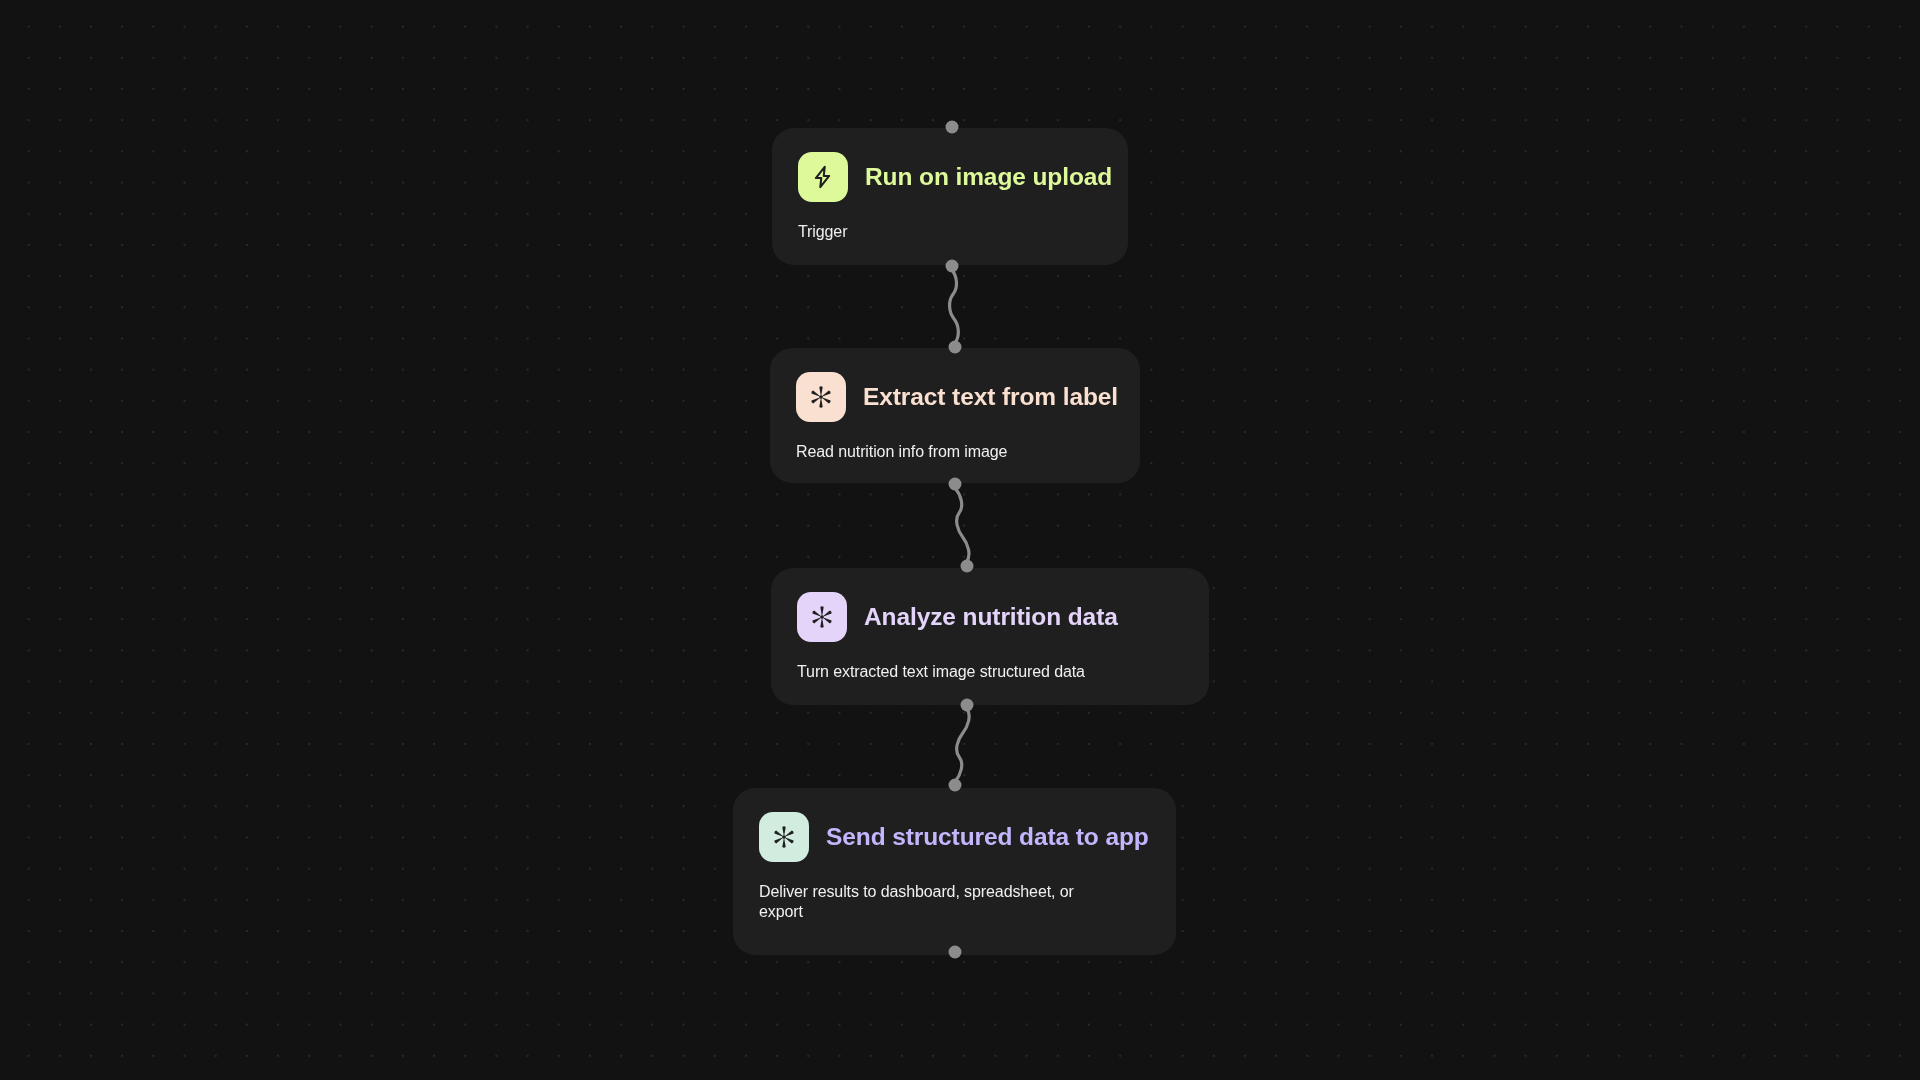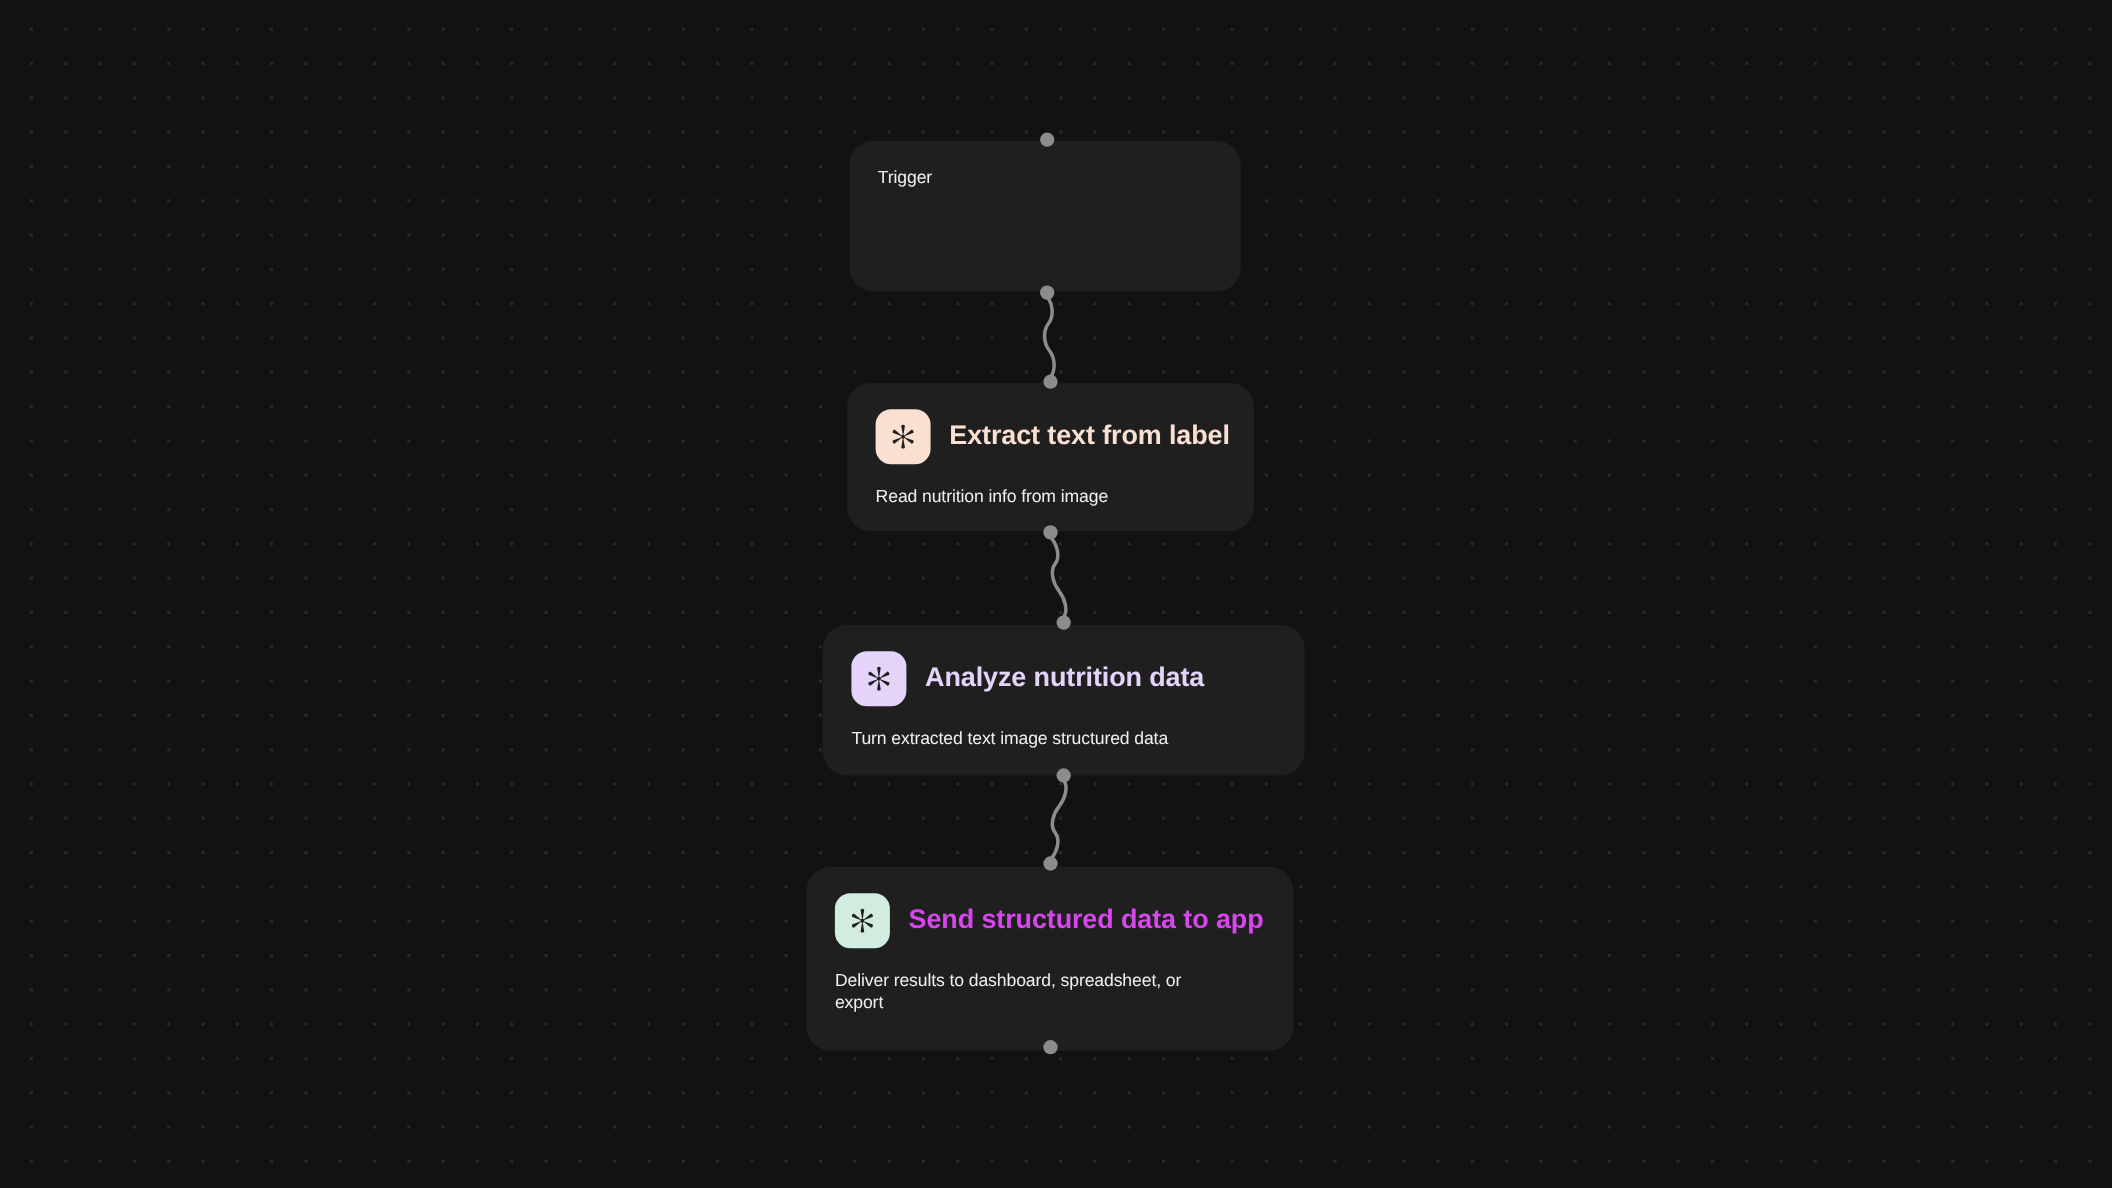--- a/index.html
+++ b/index.html
@@ -91,40 +91,48 @@
       </svg>
       <svg class="link" width="60" height="94" style="left: 931px; top: 478px;">
         <path d="M 24 10 C 29.785365853658536 16.78333333333333, 33.395121951219515 27.883333333333333, 28.195121951219512 34.666666666666664 C 22.995121951219513 41.45, 26.60487804878049 52.55, 31.804878048780488 59.33333333333333 C 37.00487804878049 66.11666666666666, 40.614634146341466 77.21666666666665, 35.41463414634146 84" stroke="#8c8c8c"></path>
       </svg>
       <svg class="link" width="60" height="92" style="left: 931px; top: 699px;">
         <path d="M 36 10 C 40.6 16.6, 37 27.4, 31.8 34 C 26.6 40.6, 23 51.4, 28.2 58 C 33.4 64.6, 29.8 75.4, 24.6 82" stroke="#8c8c8c"></path>
       </svg>
     </div>
   <div id="nodes-layer">
       <div class="node" style="left: 772px; top: 128px; width: 356px; height: 137px; background: rgb(31, 31, 31);">
+        <div class="node-head">
+          <div class="node-icon" style="background: rgb(221, 249, 154);">
+            <svg width="26" height="26" viewBox="0 0 24 24" aria-hidden="true">
+              <path d="M13.6 2.6 5.4 13.0h5.0l-0.9 8.4 8.2-10.4h-5.0z" fill="none" stroke="#1f1f1f" stroke-width="1.9" stroke-linejoin="round" stroke-linecap="round"></path>
+            </svg>
+          </div>
+          <div class="node-title" style="color: rgb(221, 249, 154);">Run on image upload</div>
+        </div>
         <div class="node-desc nowrap">Trigger</div>
       </div>
       <div class="node" style="left: 770px; top: 348px; width: 370px; height: 135px; background: rgb(31, 31, 31);">
         <div class="node-head">
           <div class="node-icon" style="background: rgb(250, 224, 208);">
             <svg width="28" height="28" viewBox="0 0 24 24" aria-hidden="true">
               <path d="M12 12 L10.55 3.4 Q12 2.1 13.45 3.4 Z" fill="#1f1f1f" transform="rotate(0 12 12)"></path>
               <path d="M12 12 L10.55 3.4 Q12 2.1 13.45 3.4 Z" fill="#1f1f1f" transform="rotate(60 12 12)"></path>
               <path d="M12 12 L10.55 3.4 Q12 2.1 13.45 3.4 Z" fill="#1f1f1f" transform="rotate(120 12 12)"></path>
               <path d="M12 12 L10.55 3.4 Q12 2.1 13.45 3.4 Z" fill="#1f1f1f" transform="rotate(180 12 12)"></path>
               <path d="M12 12 L10.55 3.4 Q12 2.1 13.45 3.4 Z" fill="#1f1f1f" transform="rotate(240 12 12)"></path>
               <path d="M12 12 L10.55 3.4 Q12 2.1 13.45 3.4 Z" fill="#1f1f1f" transform="rotate(300 12 12)"></path>
               <circle cx="12" cy="12" r="1.5" fill="#1f1f1f"></circle>
             </svg>
           </div>
           <div class="node-title" style="color: rgb(250, 224, 208);">Extract text from label</div>
         </div>
         <div class="node-desc nowrap">Read nutrition info from image</div>
       </div>
-      <div class="node" style="left: 748px; top: 568px; width: 438px; height: 137px; background: rgb(31, 31, 31);">
+      <div class="node" style="left: 771px; top: 568px; width: 438px; height: 137px; background: rgb(31, 31, 31);">
         <div class="node-head">
           <div class="node-icon" style="background: rgb(229, 212, 250);">
             <svg width="28" height="28" viewBox="0 0 24 24" aria-hidden="true">
               <path d="M12 12 L10.55 3.4 Q12 2.1 13.45 3.4 Z" fill="#1f1f1f" transform="rotate(0 12 12)"></path>
               <path d="M12 12 L10.55 3.4 Q12 2.1 13.45 3.4 Z" fill="#1f1f1f" transform="rotate(60 12 12)"></path>
               <path d="M12 12 L10.55 3.4 Q12 2.1 13.45 3.4 Z" fill="#1f1f1f" transform="rotate(120 12 12)"></path>
               <path d="M12 12 L10.55 3.4 Q12 2.1 13.45 3.4 Z" fill="#1f1f1f" transform="rotate(180 12 12)"></path>
               <path d="M12 12 L10.55 3.4 Q12 2.1 13.45 3.4 Z" fill="#1f1f1f" transform="rotate(240 12 12)"></path>
               <path d="M12 12 L10.55 3.4 Q12 2.1 13.45 3.4 Z" fill="#1f1f1f" transform="rotate(300 12 12)"></path>
               <circle cx="12" cy="12" r="1.5" fill="#1f1f1f"></circle>
@@ -140,21 +148,21 @@
             <svg width="28" height="28" viewBox="0 0 24 24" aria-hidden="true">
               <path d="M12 12 L10.55 3.4 Q12 2.1 13.45 3.4 Z" fill="#1f1f1f" transform="rotate(0 12 12)"></path>
               <path d="M12 12 L10.55 3.4 Q12 2.1 13.45 3.4 Z" fill="#1f1f1f" transform="rotate(60 12 12)"></path>
               <path d="M12 12 L10.55 3.4 Q12 2.1 13.45 3.4 Z" fill="#1f1f1f" transform="rotate(120 12 12)"></path>
               <path d="M12 12 L10.55 3.4 Q12 2.1 13.45 3.4 Z" fill="#1f1f1f" transform="rotate(180 12 12)"></path>
               <path d="M12 12 L10.55 3.4 Q12 2.1 13.45 3.4 Z" fill="#1f1f1f" transform="rotate(240 12 12)"></path>
               <path d="M12 12 L10.55 3.4 Q12 2.1 13.45 3.4 Z" fill="#1f1f1f" transform="rotate(300 12 12)"></path>
               <circle cx="12" cy="12" r="1.5" fill="#1f1f1f"></circle>
             </svg>
           </div>
-          <div class="node-title" style="color: #d946ef;">Send structured data to app</div>
+          <div class="node-title" style="color: #c4b5fd;">Send structured data to app</div>
         </div>
         <div class="node-desc wrap">Deliver results to dashboard, spreadsheet, or export</div>
       </div>
     </div>
   <div id="ports-layer">
       <div class="port" style="left: 952px; top: 127px; background: rgb(140, 140, 140);"></div>
       <div class="port" style="left: 952px; top: 266px; background: rgb(140, 140, 140);"></div>
       <div class="port" style="left: 955px; top: 347px; background: rgb(140, 140, 140);"></div>
       <div class="port" style="left: 955px; top: 484px; background: rgb(140, 140, 140);"></div>
       <div class="port" style="left: 967px; top: 566px; background: rgb(140, 140, 140);"></div>

